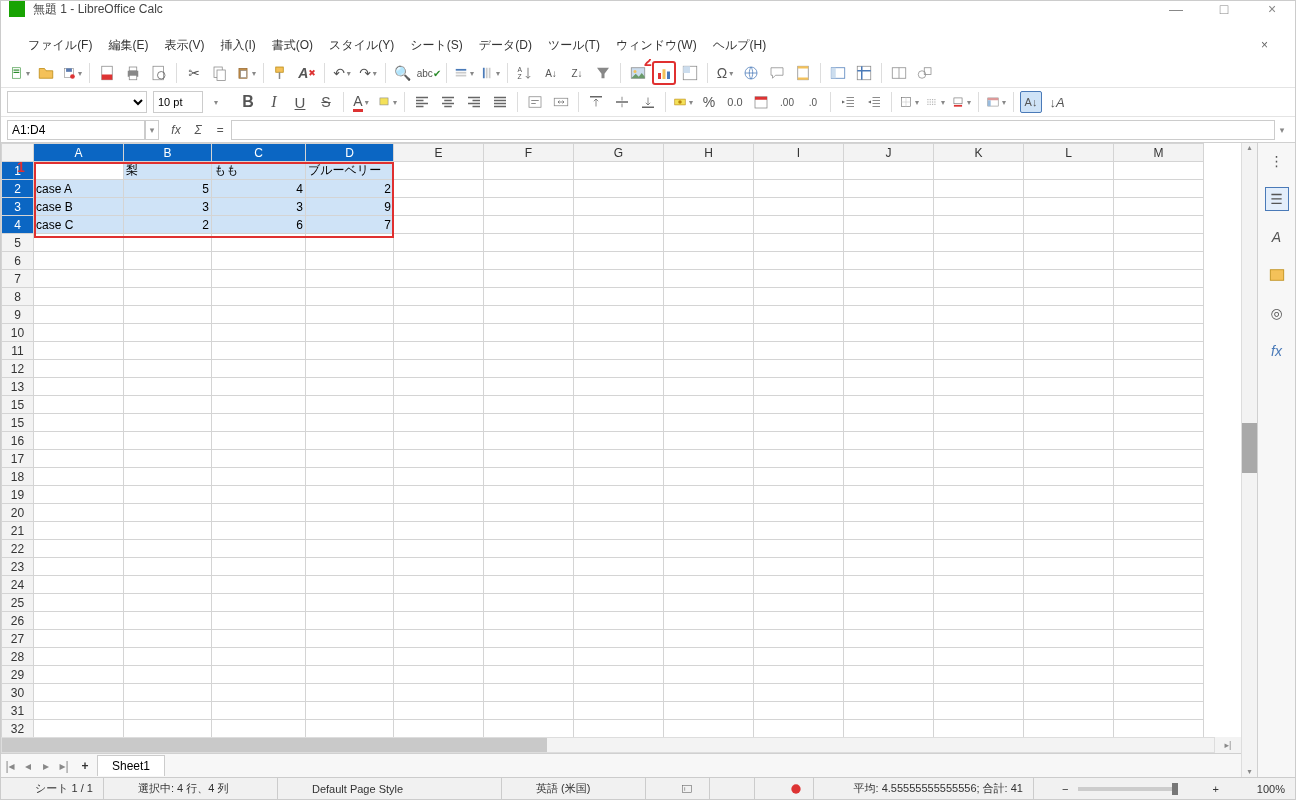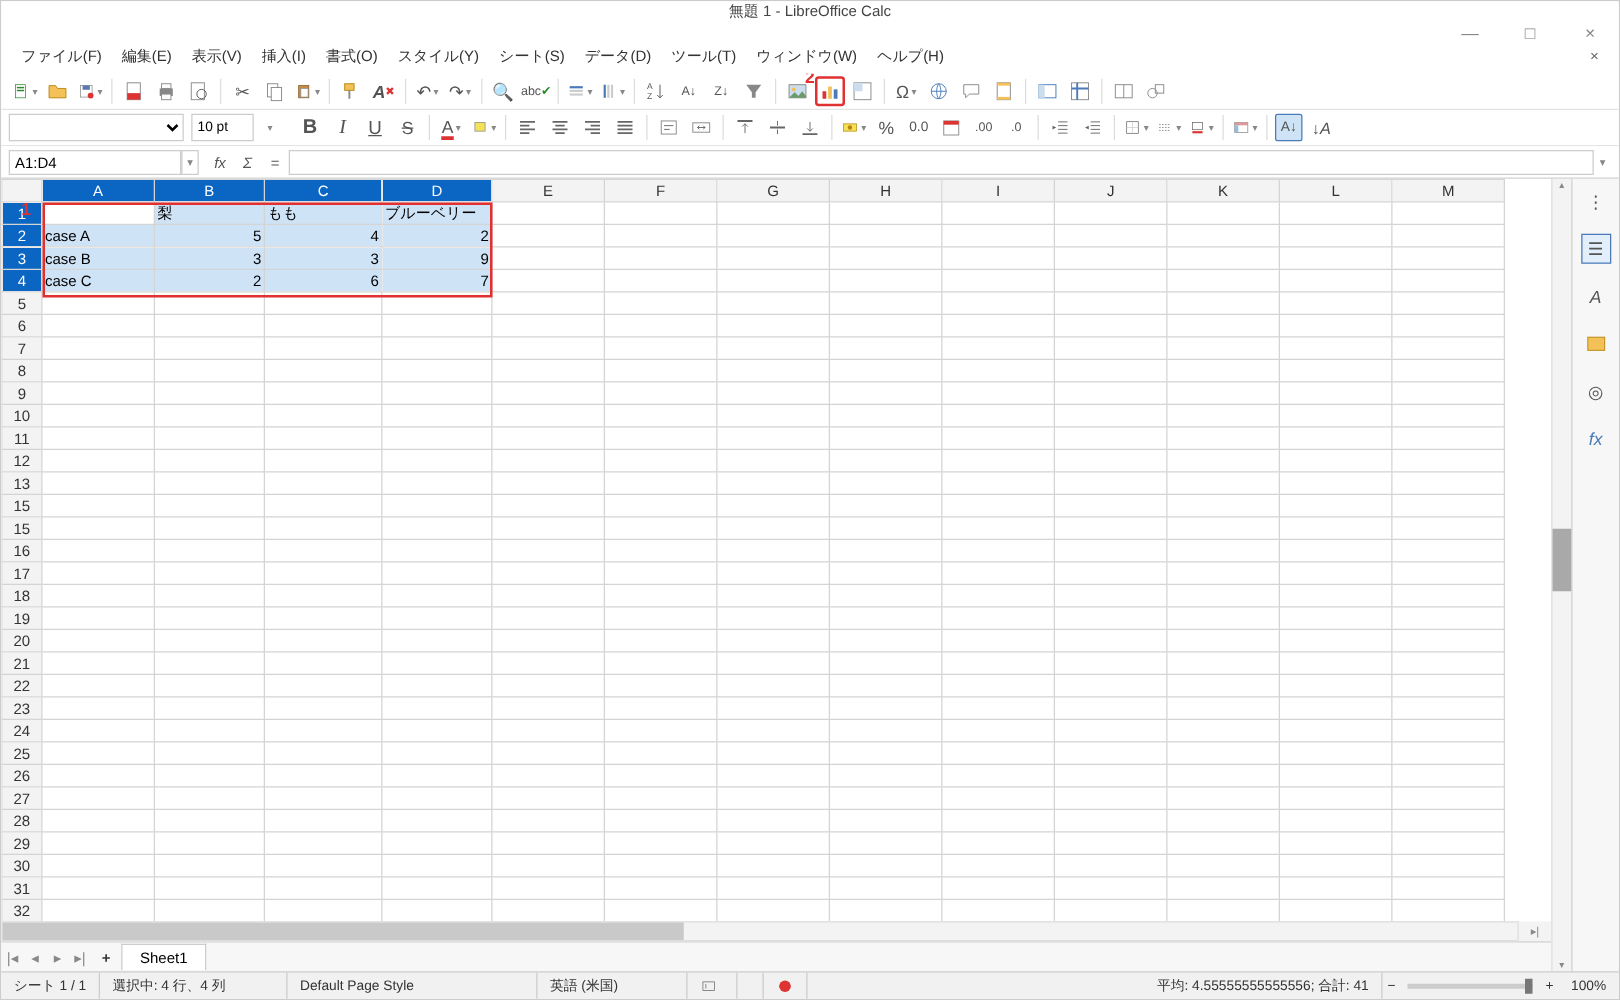--- a/index.html
+++ b/index.html
@@ -1,25 +1,25 @@
 <!DOCTYPE html>
 <html><head>
 <meta charset="utf-8">
 <style>
 * { box-sizing: border-box; margin: 0; padding: 0; font-family: "Segoe UI", "Meiryo", Arial, sans-serif; }
 html, body { width: 1296px; height: 800px; overflow: hidden; background: #f0f0f0; }
 .win { width: 1296px; height: 800px; background: #fff; display: flex; flex-direction: column; border: 1px solid #ccc; }
 
-.titlebar { height: 30px; display: flex; align-items: center; padding: 0 8px; background: #fff; flex-direction: column; }
+.titlebar { height: 30px; display: flex; padding: 0 8px; background: #fff; }
 .titlebar .app-icon { width: 16px; height: 16px; background: #18a303; margin-right: 8px; }
 .titlebar .title { font-size: 12px; color: #444; }
 .titlebar .win-controls { margin-left: auto; display: flex; gap: 18px; color: #888; font-size: 14px; }
 .titlebar .win-controls span { width: 30px; text-align: center; cursor: default; }
 
-.menubar { height: 28px; display: flex; align-items: center; padding: 0 8px; background: #fff; font-size: 12px; color: #333; }
+.menubar { height: 28px; display: flex; align-items: center; padding: 0 19px; background: #fff; font-size: 12px; color: #333; }
 .menubar .mitem { padding: 3px 8px; cursor: default; }
 .menubar .close-doc { margin-left: auto; padding-right: 8px; color: #666; font-size: 12px; }
 
 .toolbar { display: flex; align-items: center; padding: 3px 6px; background: #fff; border-bottom: 1px solid #e4e4e4; flex-wrap: nowrap; overflow: hidden; }
 .tb .ico { width: 22px; height: 22px; display: inline-flex; align-items: center; justify-content: center; margin: 0 2px; border: 1px solid transparent; border-radius: 2px; font-size: 14px; color: #555; position: relative; }
 .tb .ico.drop::after { content: "▾"; font-size: 8px; margin-left: 2px; color: #888; }
 .tb .sep { width: 1px; height: 20px; background: #ddd; margin: 0 4px; }
 .tb select, .tb input.font-size { height: 22px; font-size: 11px; border: 1px solid #ccc; background: #fff; }
 .tb .name-box { width: 140px; }
 .tb input.font-size { width: 50px; padding: 0 4px; }
@@ -60,21 +60,21 @@
 .hscroll-thumb { position: absolute; left: 0; top: 0; bottom: 0; width: 45%; background: #c9c9c9; }
 .vscroll { width: 16px; background: #f3f3f3; border-left: 1px solid #ddd; display: flex; flex-direction: column; }
 .vscroll .thumb { width: 100%; height: 50px; margin-top: 270px; background: #a9a9a9; }
 
 .tabs-row { height: 24px; display: flex; align-items: center; background: #f7f7f7; border-top: 1px solid #d0d0d0; font-size: 12px; }
 .tabs-row .nav-btn { width: 18px; text-align: center; color: #888; }
 .tabs-row .tab { padding: 3px 14px; background: #fff; border: 1px solid #ccc; border-bottom: none; }
 .tabs-row .add-tab { width: 24px; text-align: center; font-weight: bold; color: #333; }
 
 .statusbar { height: 22px; display: flex; align-items: center; background: #f1f1f1; border-top: 1px solid #ccc; font-size: 11px; color: #333; }
-.statusbar .cell { padding: 0 10px; border-right: 1px solid #ccc; height: 100%; display: flex; align-items: center; }
+.statusbar .cell { padding: 0 10px; border-right: 1px solid #ccc; height: 100%; display: flex; align-items: center; margin-left: 24px; }
 .statusbar .flex { flex: 1; }
 .statusbar .zoom-slider { width: 100px; height: 4px; background: #ccc; position: relative; margin: 0 6px; }
 .statusbar .zoom-slider .knob { position: absolute; right: 0; top: -4px; width: 6px; height: 12px; background: #777; }
 </style>
 </head>
 <body>
 
 <div class="win">
   <div class="titlebar">
     <div class="app-icon"></div>

